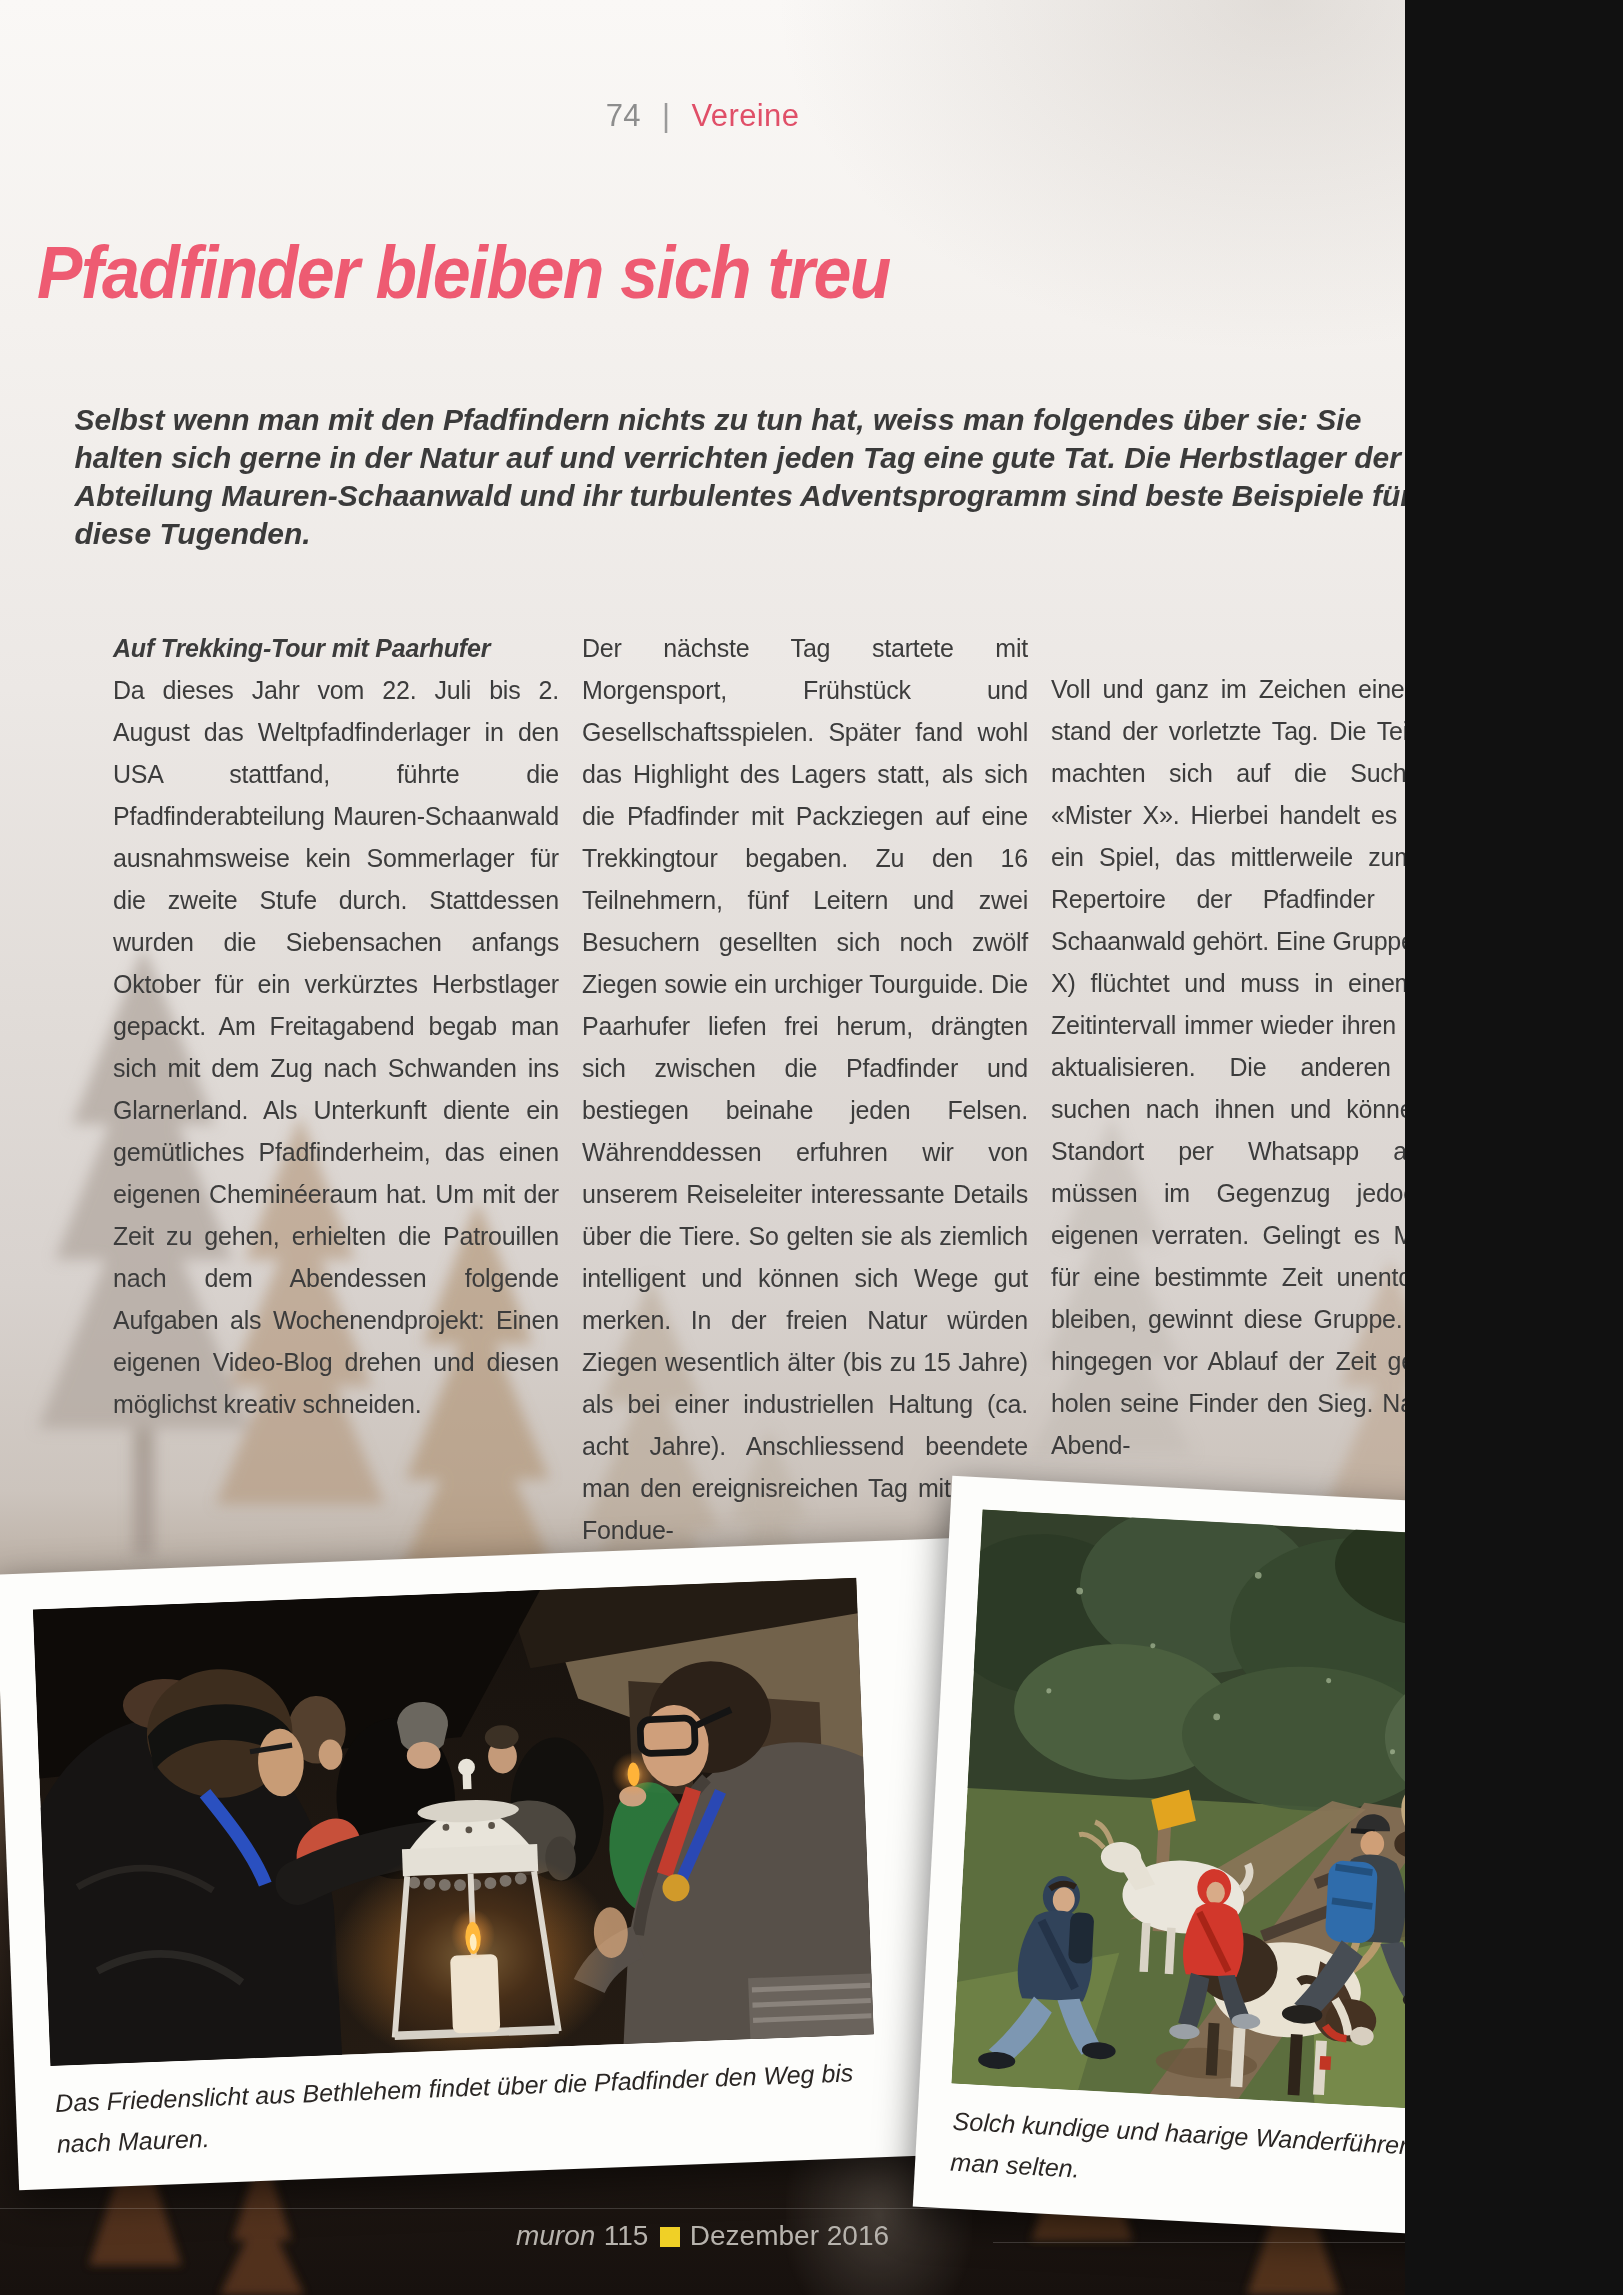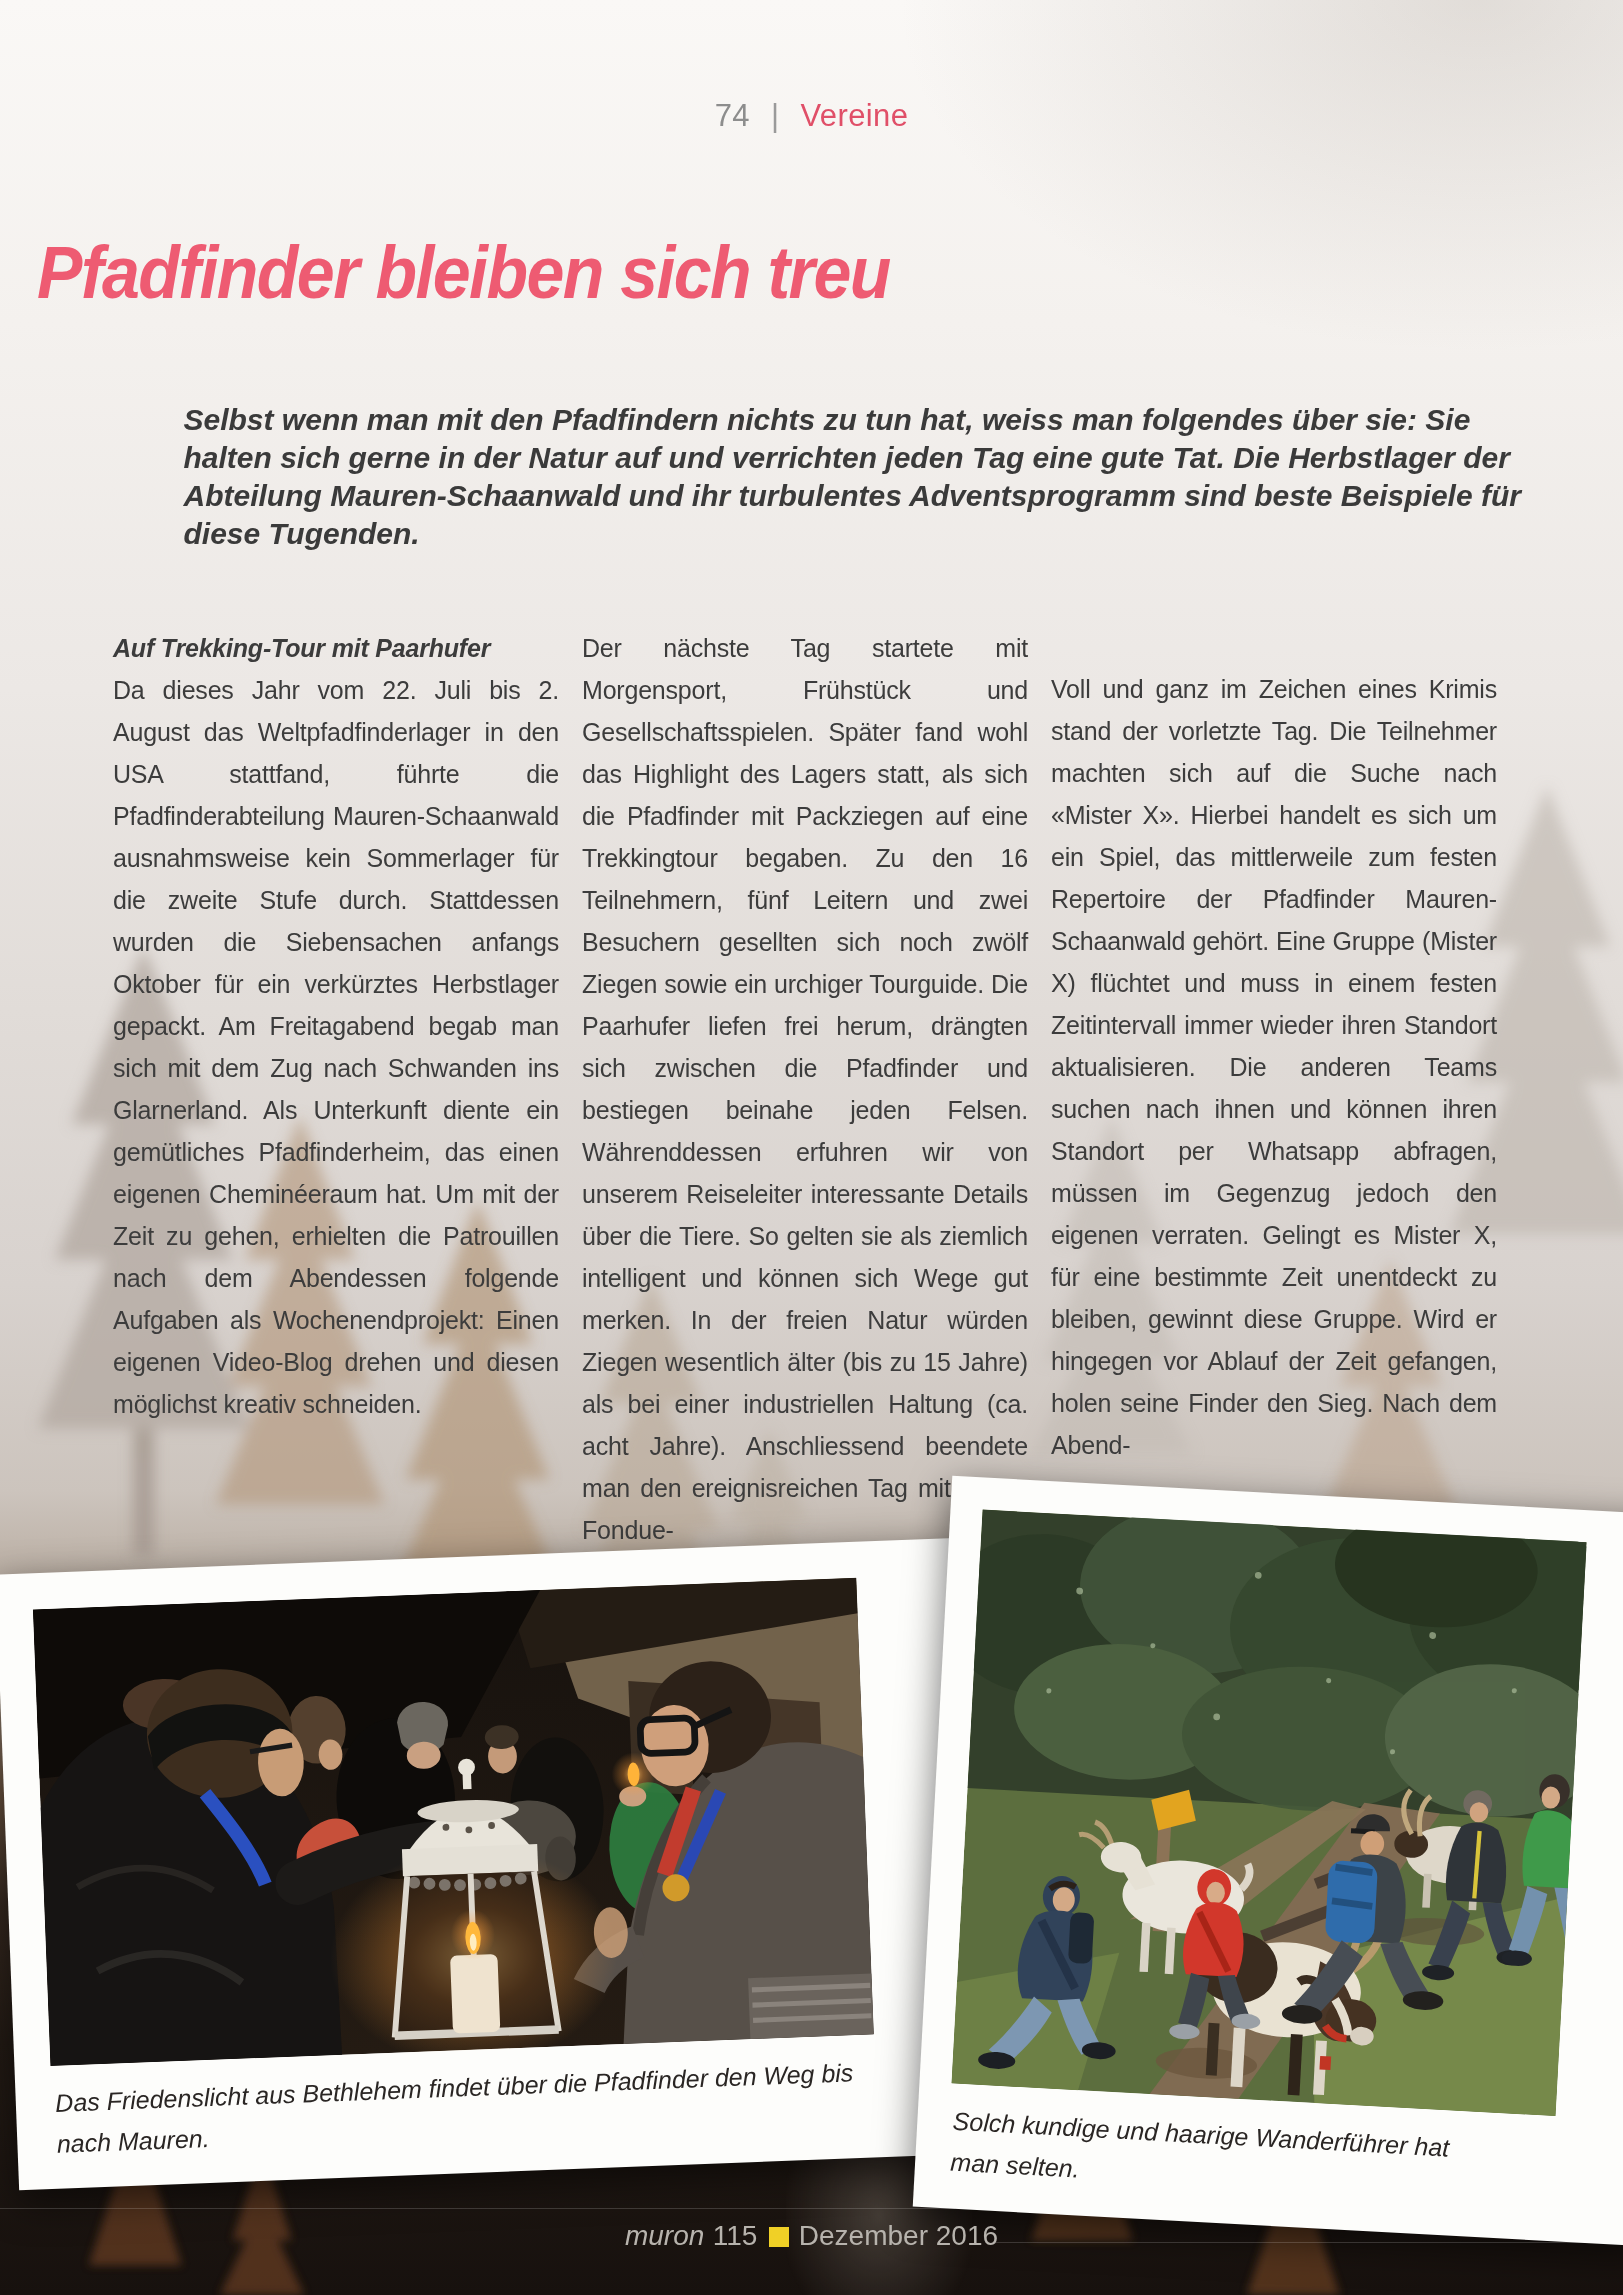--- a/index.html
+++ b/index.html
@@ -1,16 +1,16 @@
 <!DOCTYPE html>
 <html style="font-size:13.5px"><head>
 <meta charset="utf-8">
 <style>
   html,body{margin:0;padding:0;background:#111;}
-  .page{position:relative;width:1623px;height:2295px;overflow:hidden;
+  .page{position:relative;width:1405px;height:2295px;overflow:hidden;
         font-family:"Liberation Sans",sans-serif;background:#f6f4f2;}
   
   .bg-base{position:absolute;inset:0;
     background:linear-gradient(180deg,
       #faf8f6 0%,#f4f1ee 14%,#ece8e5 30%,#e1dcd8 44%,#d8d2ce 56%,
       #ccc4bd 65%,#ab9c8d 72%,#6b5440 78%,#362920 83%,#221a14 89%,#17110e 100%);}
   .bg-topwash{position:absolute;left:55%;top:0;width:45%;height:355px;
     background:radial-gradient(ellipse at 80% 0%,rgba(168,158,148,.30),rgba(168,158,148,0) 70%);}
   .bg-smoke{position:absolute;left:786px;top:2097px;width:186px;height:199px;
     background:radial-gradient(ellipse at 50% 60%,rgba(160,150,138,.30),rgba(160,150,138,0) 75%);}

